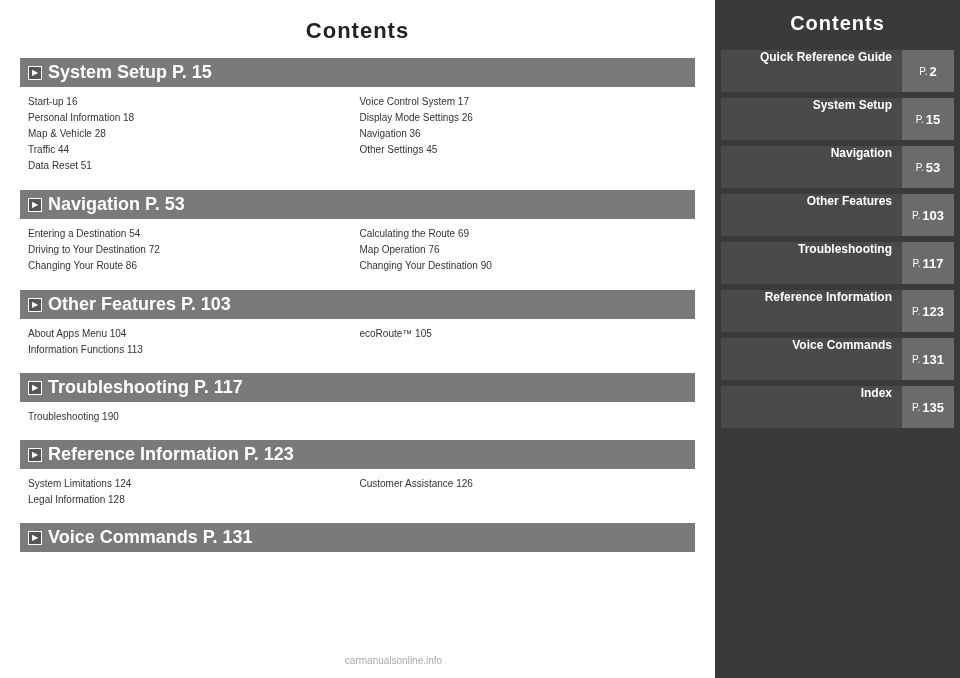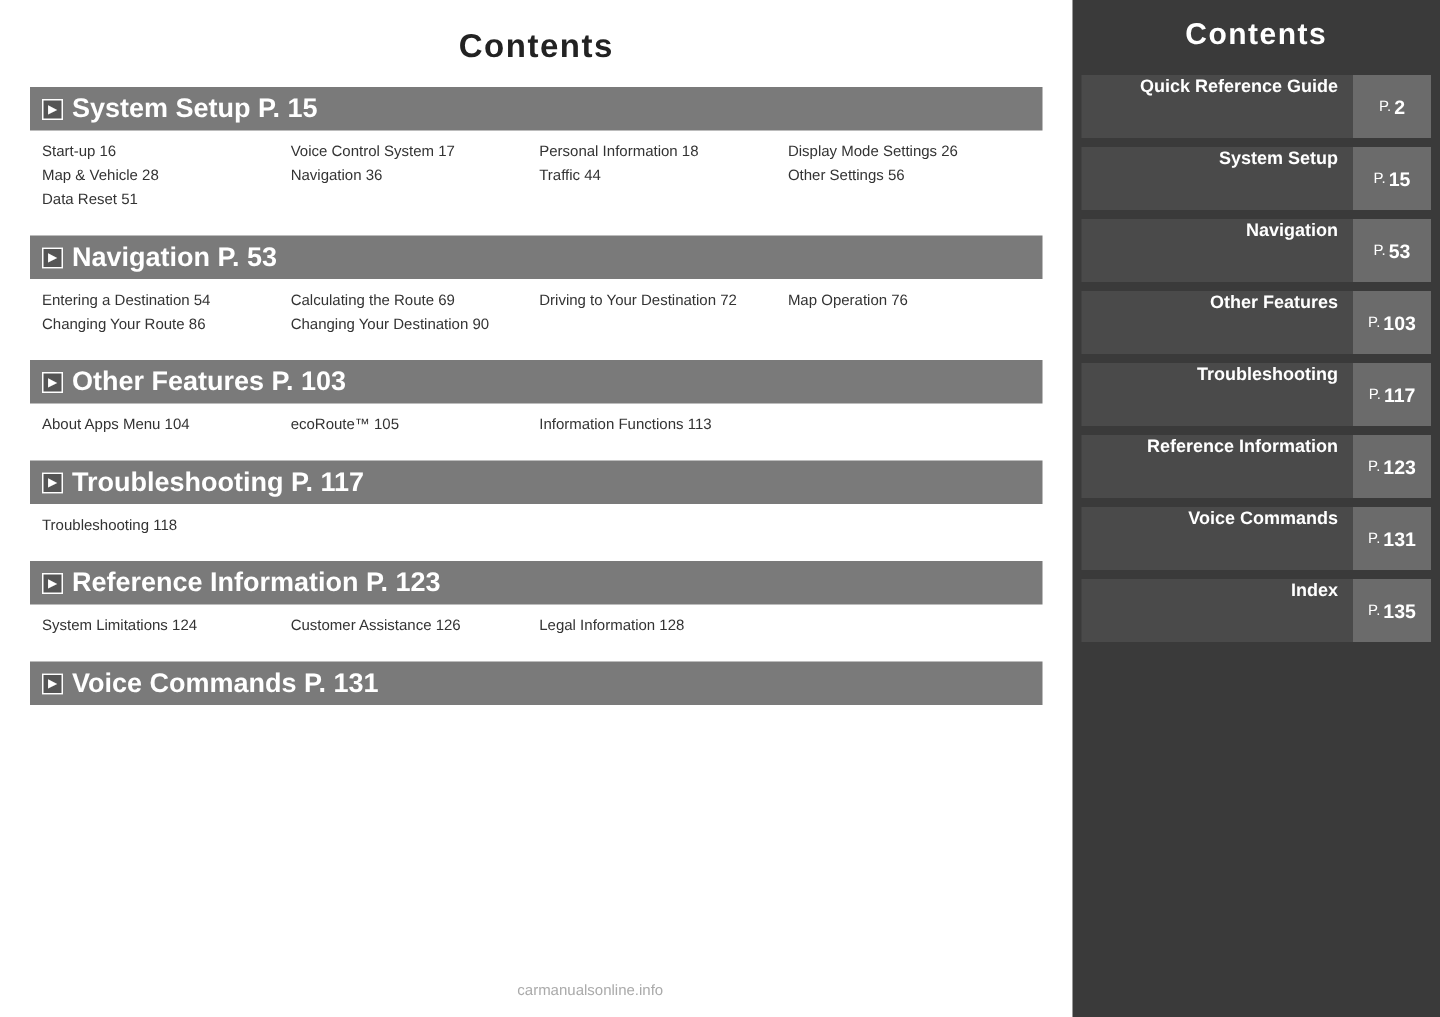--- a/index.html
+++ b/index.html
@@ -52,21 +52,21 @@
       flex-shrink: 0;
     }
     .section-header .section-title {
       font-size: 18px;
       font-weight: bold;
     }
 
     
     .section-items {
       display: grid;
-      grid-template-columns: 1fr 1fr 1fr 1fr;
+      grid-template-columns: 1fr 1fr;
       gap: 1px 4px;
       margin-bottom: 10px;
       padding: 3px 8px 6px 8px;
     }
     .section-items .item {
       font-size: 10px;
       color: #333;
       line-height: 1.5;
     }
     .section-items.one-col {
@@ -160,21 +160,21 @@
     <span class="section-title">System Setup P. 15</span>
   </div>
   <div class="section-items">
     <span class="item">Start-up 16</span>
     <span class="item">Voice Control System 17</span>
     <span class="item">Personal Information 18</span>
     <span class="item">Display Mode Settings 26</span>
     <span class="item">Map &amp; Vehicle 28</span>
     <span class="item">Navigation 36</span>
     <span class="item">Traffic 44</span>
-    <span class="item">Other Settings 56</span>
+    <span class="item">Other Settings 45</span>
     <span class="item">Data Reset 51</span>
     <span class="item"></span>
     <span class="item"></span>
     <span class="item"></span>
   </div>
 
   <div class="section-header">
     <span class="section-icon">▶</span>
     <span class="section-title">Navigation P. 53</span>
   </div>
@@ -198,21 +198,21 @@
     <span class="item">ecoRoute™ 105</span>
     <span class="item">Information Functions 113</span>
     <span class="item"></span>
   </div>
 
   <div class="section-header">
     <span class="section-icon">▶</span>
     <span class="section-title">Troubleshooting P. 117</span>
   </div>
   <div class="section-items one-col">
-    <span class="item">Troubleshooting 118</span>
+    <span class="item">Troubleshooting 190</span>
   </div>
 
   <div class="section-header">
     <span class="section-icon">▶</span>
     <span class="section-title">Reference Information P. 123</span>
   </div>
   <div class="section-items">
     <span class="item">System Limitations 124</span>
     <span class="item">Customer Assistance 126</span>
     <span class="item">Legal Information 128</span>

